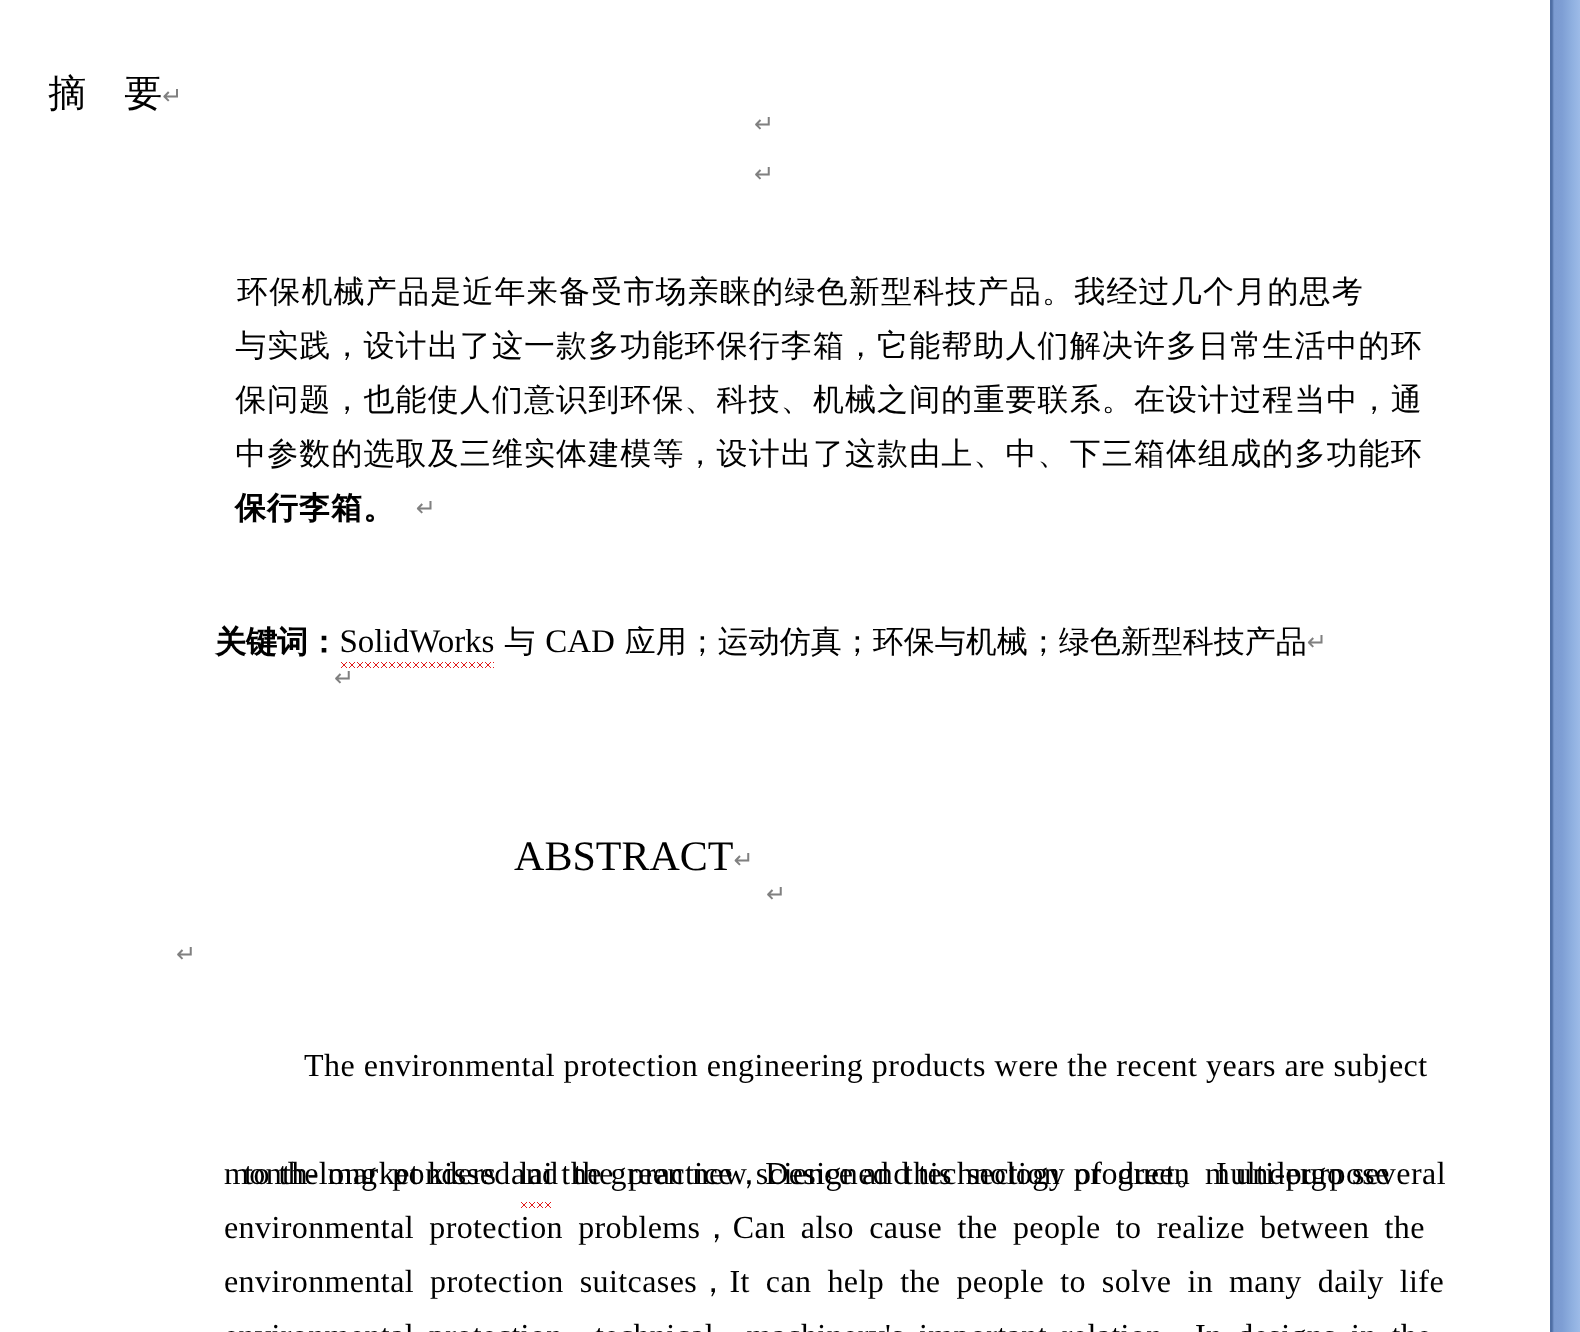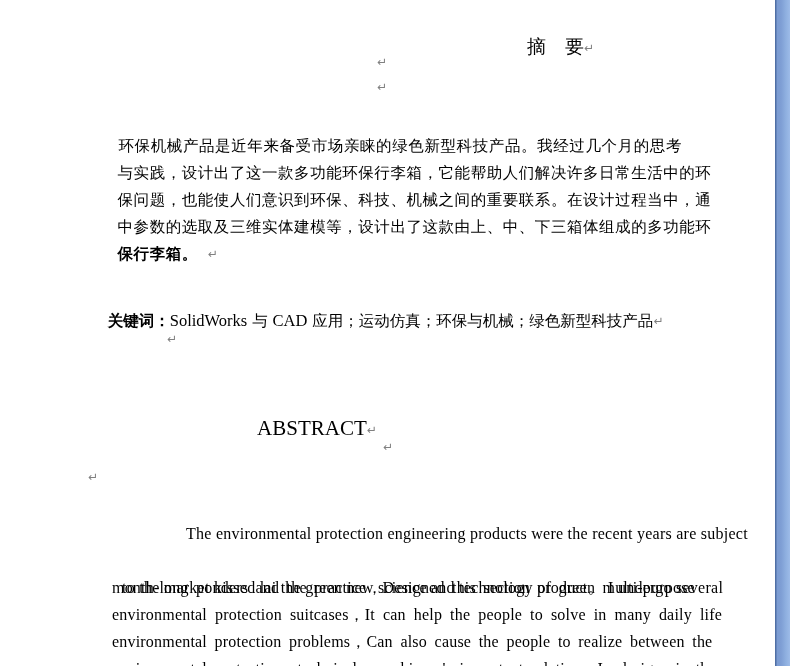--- a/index.html
+++ b/index.html
@@ -44,21 +44,21 @@
     position: absolute;
     left: 88px;
     width: 594px;
   }
 
   
   .heading-cn {
     position: absolute;
     left: 0;
     width: 594px;
-    text-align: right;
+    text-align: left;
     font-family: "DejaVu Sans", "Liberation Sans", sans-serif;
     font-size: 19px;
     color: #000000;
     letter-spacing: 0px;
     white-space: pre;
   }
   .heading-en {
     position: absolute;
     left: 0;
     width: 594px;
@@ -218,42 +218,42 @@
   <div class="heading-en text-column" style="top:391px;padding-left:10px;">
     <span>ABSTRACT</span><span class="para-mark">↵</span>
   </div>
 
   <div class="para-mark-float" style="left:383px; top:441px;">↵</div>
   <div class="para-mark-float" style="left:88px; top:471px;">↵</div>
 
   <div class="en-body" style="top:493px;">
 
     <div class="en-line no-justify">
-      <span style="display:inline-block;width:40px;"></span><span class="seg" style="letter-spacing:0.25px;margin-left:34px;">The environmental protection engineering products were the recent years are subject</span>
+      <span style="display:inline-block;width:40px;"></span><span class="seg" style="letter-spacing:0.25px;">The environmental protection engineering products were the recent years are subject</span>
     </div>
 
     <div class="en-line no-justify">
       <span class="seg" style="letter-spacing:0.25px;">
         <span>to the market kissed </span><span class="squiggle">lai</span><span> the green new science and technology product。 I undergo several</span>
       </span>
     </div>
 
     <div class="en-line no-justify">
       <span class="seg" style="word-spacing:3.2px;letter-spacing:0.2px;">month-long ponders and the practice，Designed this section of green multi-purpose</span>
     </div>
 
     <div class="en-line no-justify">
+      <span class="seg" style="word-spacing:3.4px;letter-spacing:0.2px;">environmental protection problems，Can also cause the people to realize between the</span>
+    </div>
+
+    <div class="en-line no-justify">
       <span class="seg" style="word-spacing:3.8px;letter-spacing:0.2px;">environmental protection suitcases，It can help the people to solve in many daily life</span>
     </div>
 
     <div class="en-line no-justify">
-      <span class="seg" style="word-spacing:3.4px;letter-spacing:0.2px;">environmental protection problems，Can also cause the people to realize between the</span>
-    </div>
-
-    <div class="en-line no-justify">
       <span class="seg" style="word-spacing:3.2px;letter-spacing:0.2px;">environmental protection，technical，machinery's important relation，In designs in the</span>
     </div>
 
     <div class="en-line no-justify">
       
     </div>
   </div>
 
 </div>
 

